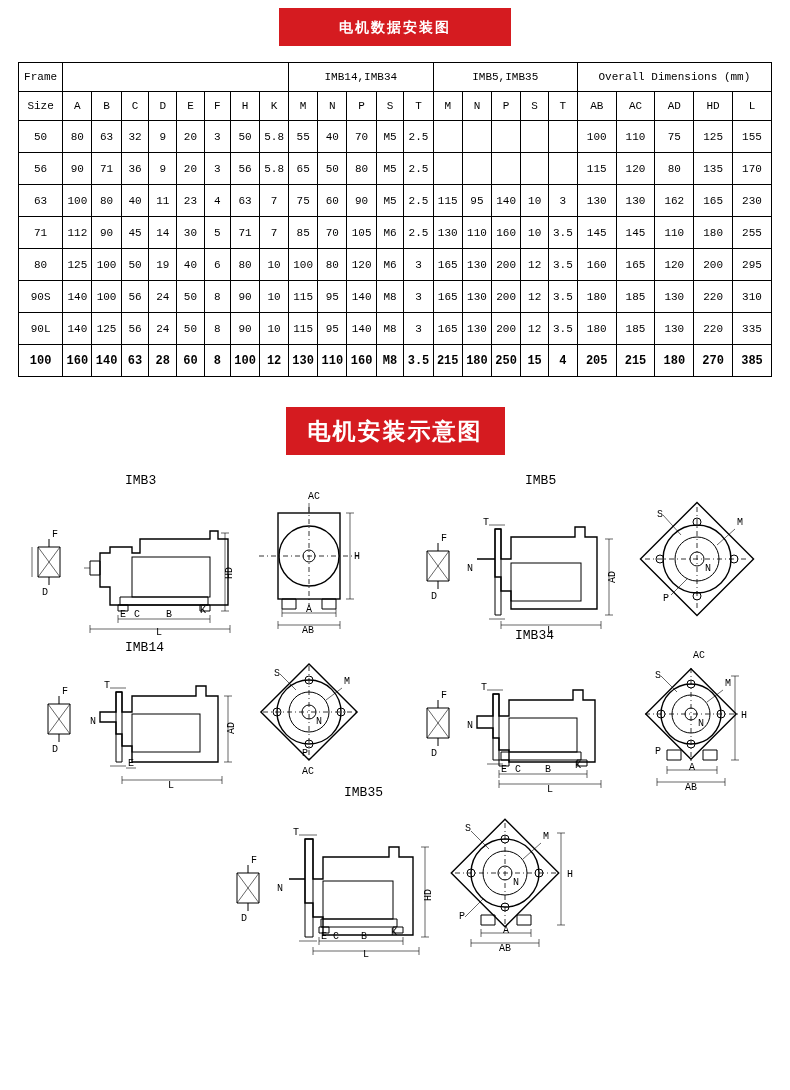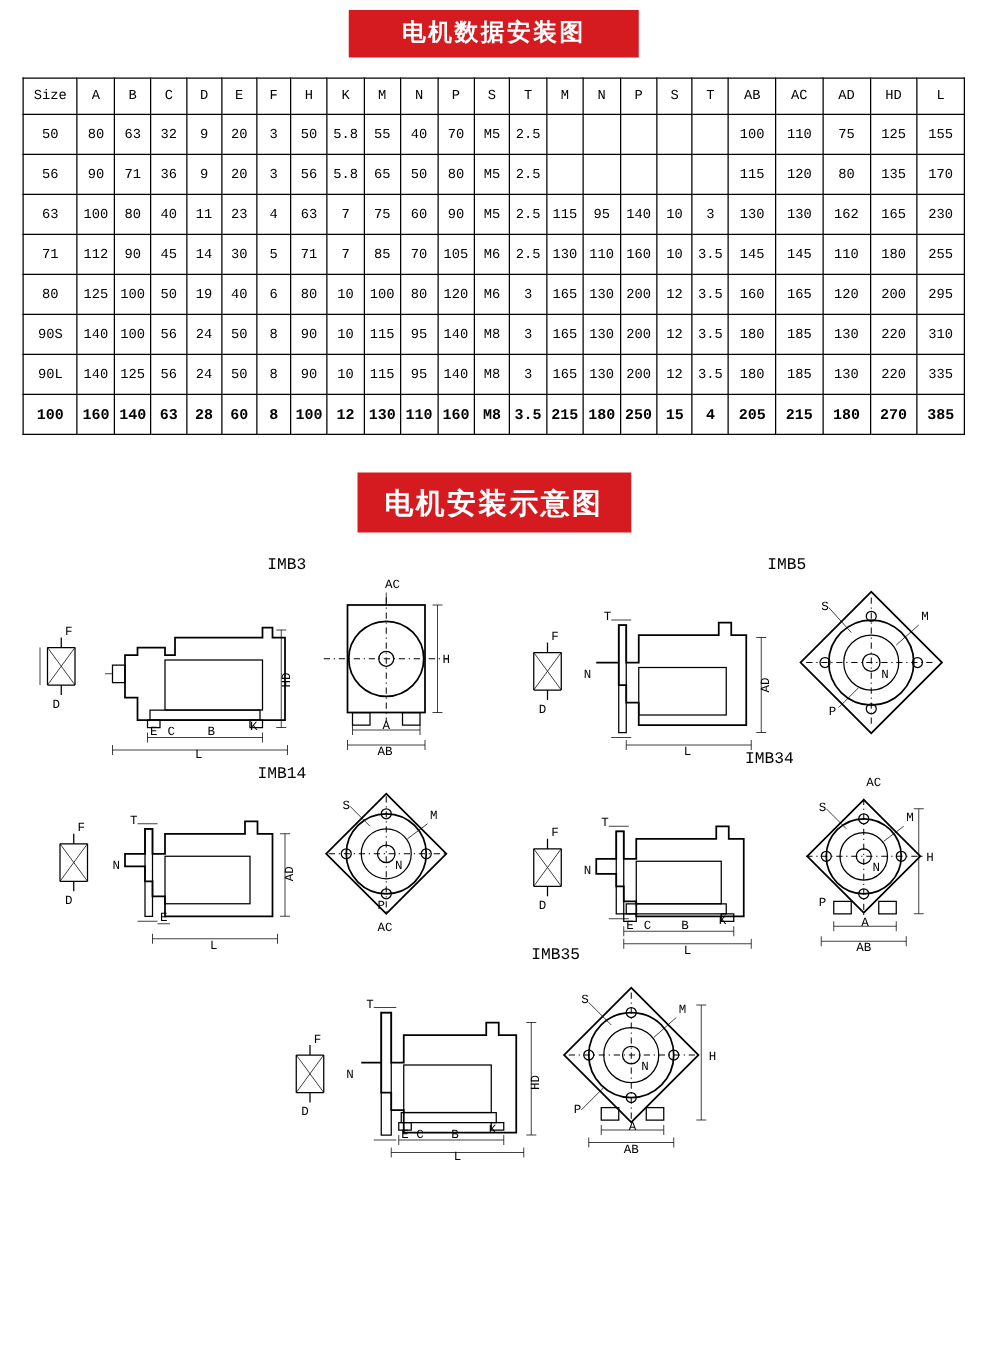--- a/index.html
+++ b/index.html
@@ -20,21 +20,21 @@
     background: #d51b20;
     color: #fff;
     font-weight: bold;
     text-align: center;
     letter-spacing: 2px;
   }
   #banner-1 {
     width: 232px;
     height: 38px;
     line-height: 38px;
-    font-size: 19px;
+    font-size: 14px;
     margin-top: 8px;
   }
   #banner-2 {
     width: 219px;
     height: 48px;
     line-height: 48px;
     font-size: 23px;
     margin-top: 30px;
   }
   .table-wrap {
@@ -66,21 +66,21 @@
   .diagram-area {
     position: relative;
     width: 790px;
     height: 520px;
     margin-top: 18px;
   }
   .dgroup { position: absolute; }
   .dtitle {
     font-family: "Liberation Mono", monospace;
     font-size: 13px;
-    text-align: right;
+    text-align: left;
     position: absolute;
     width: 120px;
   }
   svg { overflow: visible; }
   .ln { stroke: #000; stroke-width: 1; fill: none; }
   .ln2 { stroke: #000; stroke-width: 1.4; fill: none; }
   .dash { stroke: #000; stroke-width: 0.8; fill: none; stroke-dasharray: 5 3 1 3; }
   .thin { stroke: #000; stroke-width: 0.6; fill: none; }
   .lbl {
     font-family: "Liberation Mono", monospace;
@@ -89,20 +89,27 @@
   }
 </style>
 </head>
 <body>
 
 <div class="banner" id="banner-1">电机数据安装图</div>
 
 <div class="table-wrap">
   <table class="dims">
     <tbody>
+      <tr class="hdr-2">
+        <td>Frame</td>
+        <td colspan="8"></td>
+        <td colspan="5">IMB14,IMB34</td>
+        <td colspan="5">IMB5,IMB35</td>
+        <td colspan="5">Overall Dimensions (mm)</td>
+      </tr>
       <tr class="hdr-3">
         <td class="col-frame">Size</td>
         <td class="col-n">A</td>
         <td class="col-n">B</td>
         <td class="col-n">C</td>
         <td class="col-n">D</td>
         <td class="col-n">E</td>
         <td class="col-n">F</td>
         <td class="col-n">H</td>
         <td class="col-n">K</td>

